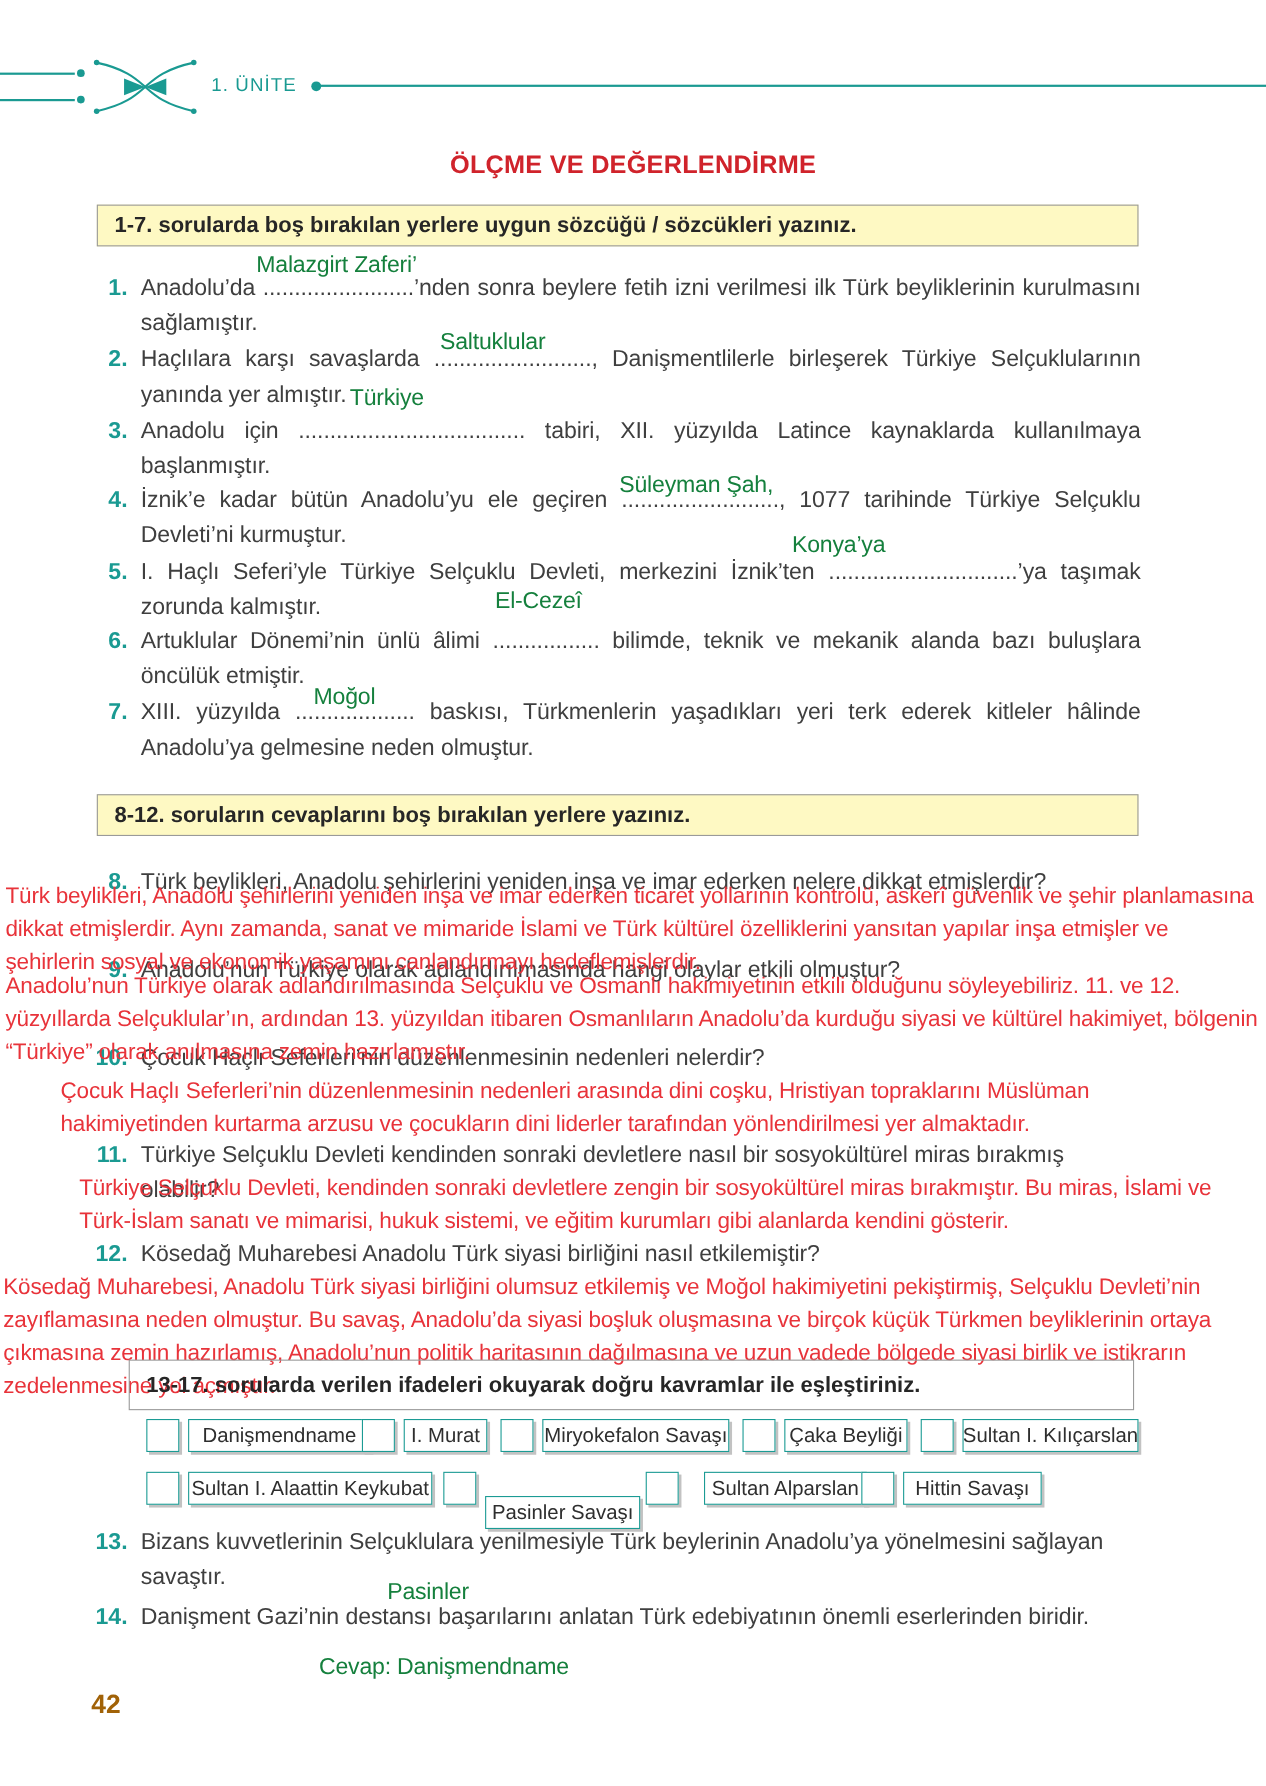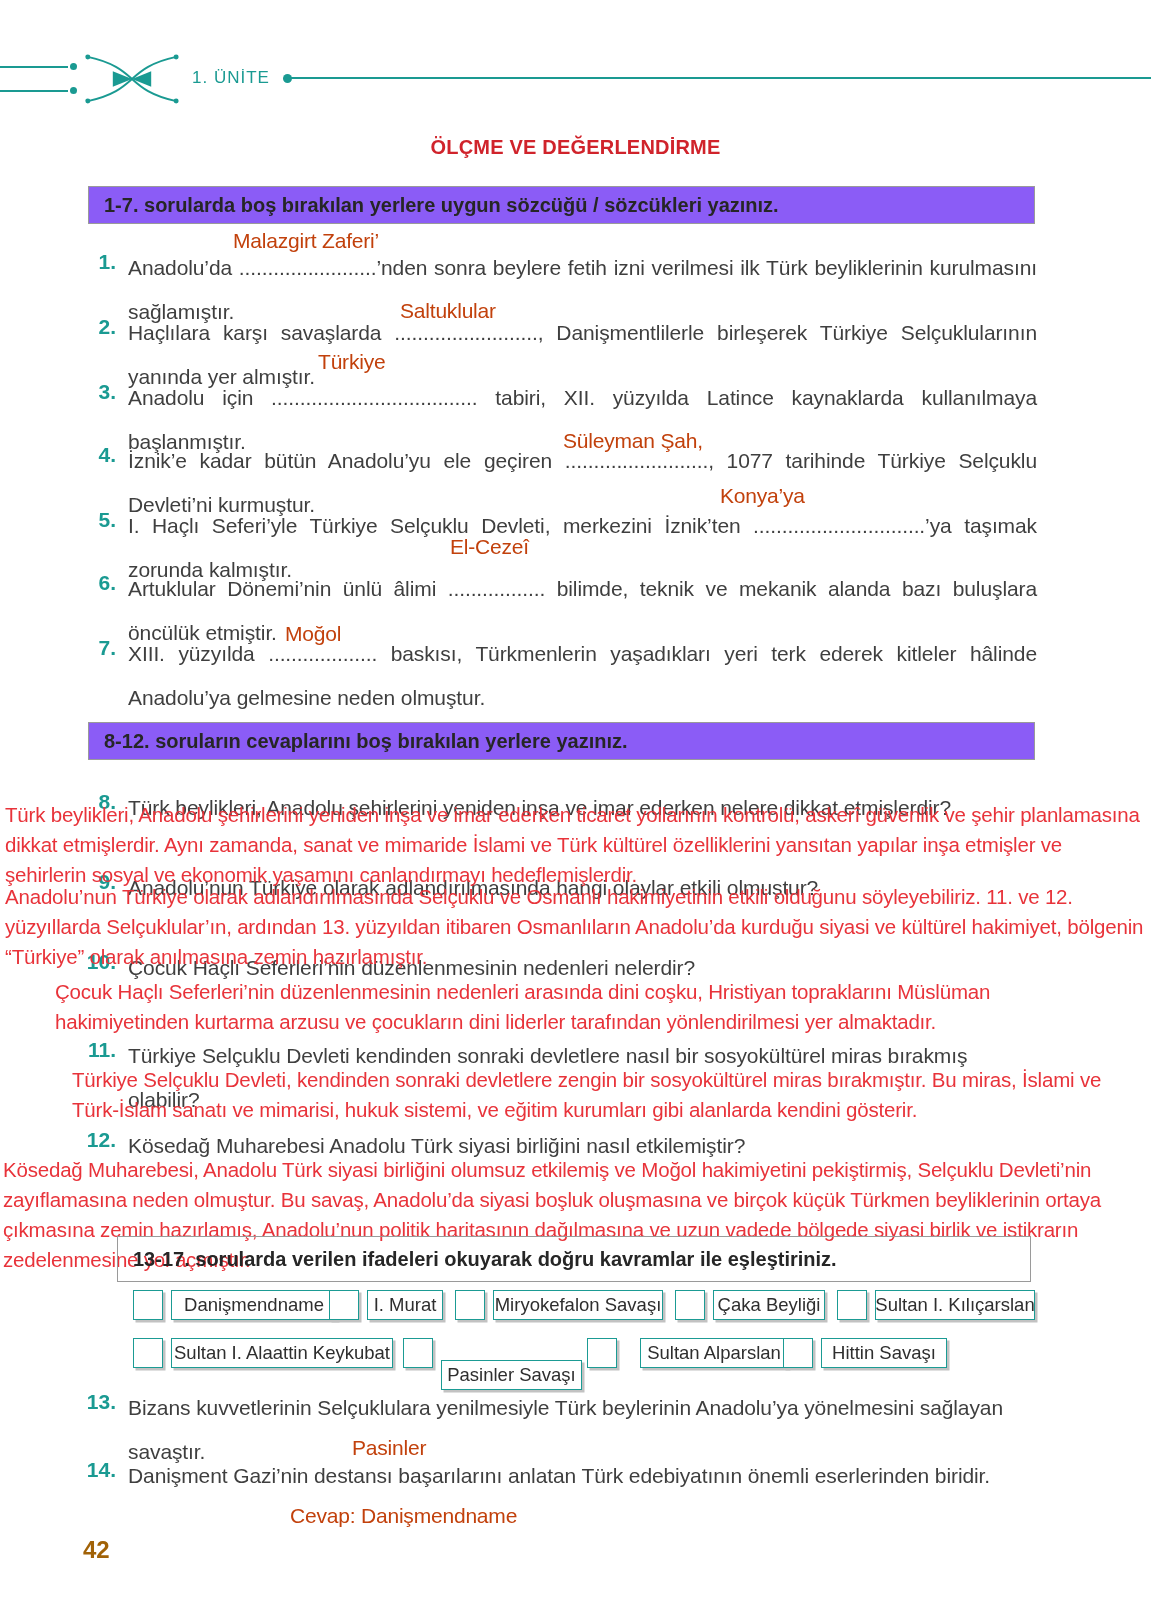--- a/index.html
+++ b/index.html
@@ -5,33 +5,33 @@
   html,body{margin:0;padding:0;background:#ffffff;}
   #page{position:relative;width:1151px;height:1624px;background:#ffffff;overflow:hidden;
         font-family:"Liberation Sans",sans-serif;color:#3f3f3f;}
   .abs{position:absolute;}
   
   .tealline{position:absolute;height:0;border-top:2px solid #1a9a92;}
   .tealdot{position:absolute;width:7px;height:7px;border-radius:50%;background:#1a9a92;}
   .unitlabel{position:absolute;color:#1a9a92;font-size:17px;letter-spacing:1px;text-align:right;}
   
   .pagetitle{position:absolute;left:0;width:1151px;text-align:center;color:#d0232b;
-             font-size:20px;font-weight:bold;letter-spacing:.2px;}
+             font-size:23px;font-weight:bold;letter-spacing:.2px;}
   
-  .instrbox{position:absolute;border:1.5px solid #9a9a9a;background:#8b5cf6;
+  .instrbox{position:absolute;border:1.5px solid #9a9a9a;background:#fef9c3;
             display:flex;align-items:center;padding:0 15px;box-sizing:border-box;
             font-size:20px;font-weight:bold;color:#262626;}
   
   .q{position:absolute;left:80px;width:957px;}
   .qnum{position:absolute;left:0;top:0;width:36px;text-align:right;
         color:#1a9a92;font-weight:bold;font-size:21px;line-height:32px;}
-  .qtext{margin-left:48px;font-size:21px;line-height:44px;text-align:justify;
+  .qtext{margin-left:48px;font-size:21px;line-height:32px;text-align:justify;
          color:#3f3f3f;letter-spacing:-0.1px;}
   
-  .ra{position:absolute;color:#c2410c;font-size:21px;white-space:nowrap;letter-spacing:-0.2px;}
+  .ra{position:absolute;color:#15803d;font-size:21px;white-space:nowrap;letter-spacing:-0.2px;}
   .rp{position:absolute;color:#e8333a;font-size:20.5px;line-height:30px;letter-spacing:-0.2px;}
   
   .cb{position:absolute;width:30px;height:30px;box-sizing:border-box;background:#fff;
       border:1.6px solid #1b9b94;box-shadow:2.5px 2.5px 0 #c2c2c2;}
   .opt{position:absolute;height:30px;box-sizing:border-box;background:#fff;
        border:1.6px solid #1b9b94;box-shadow:2.5px 2.5px 0 #c2c2c2;
        display:flex;align-items:center;justify-content:center;
        font-size:18.5px;color:#2e2e2e;white-space:nowrap;}
   .pagenum{position:absolute;color:#a16207;font-size:24px;font-weight:bold;}
 </style>

